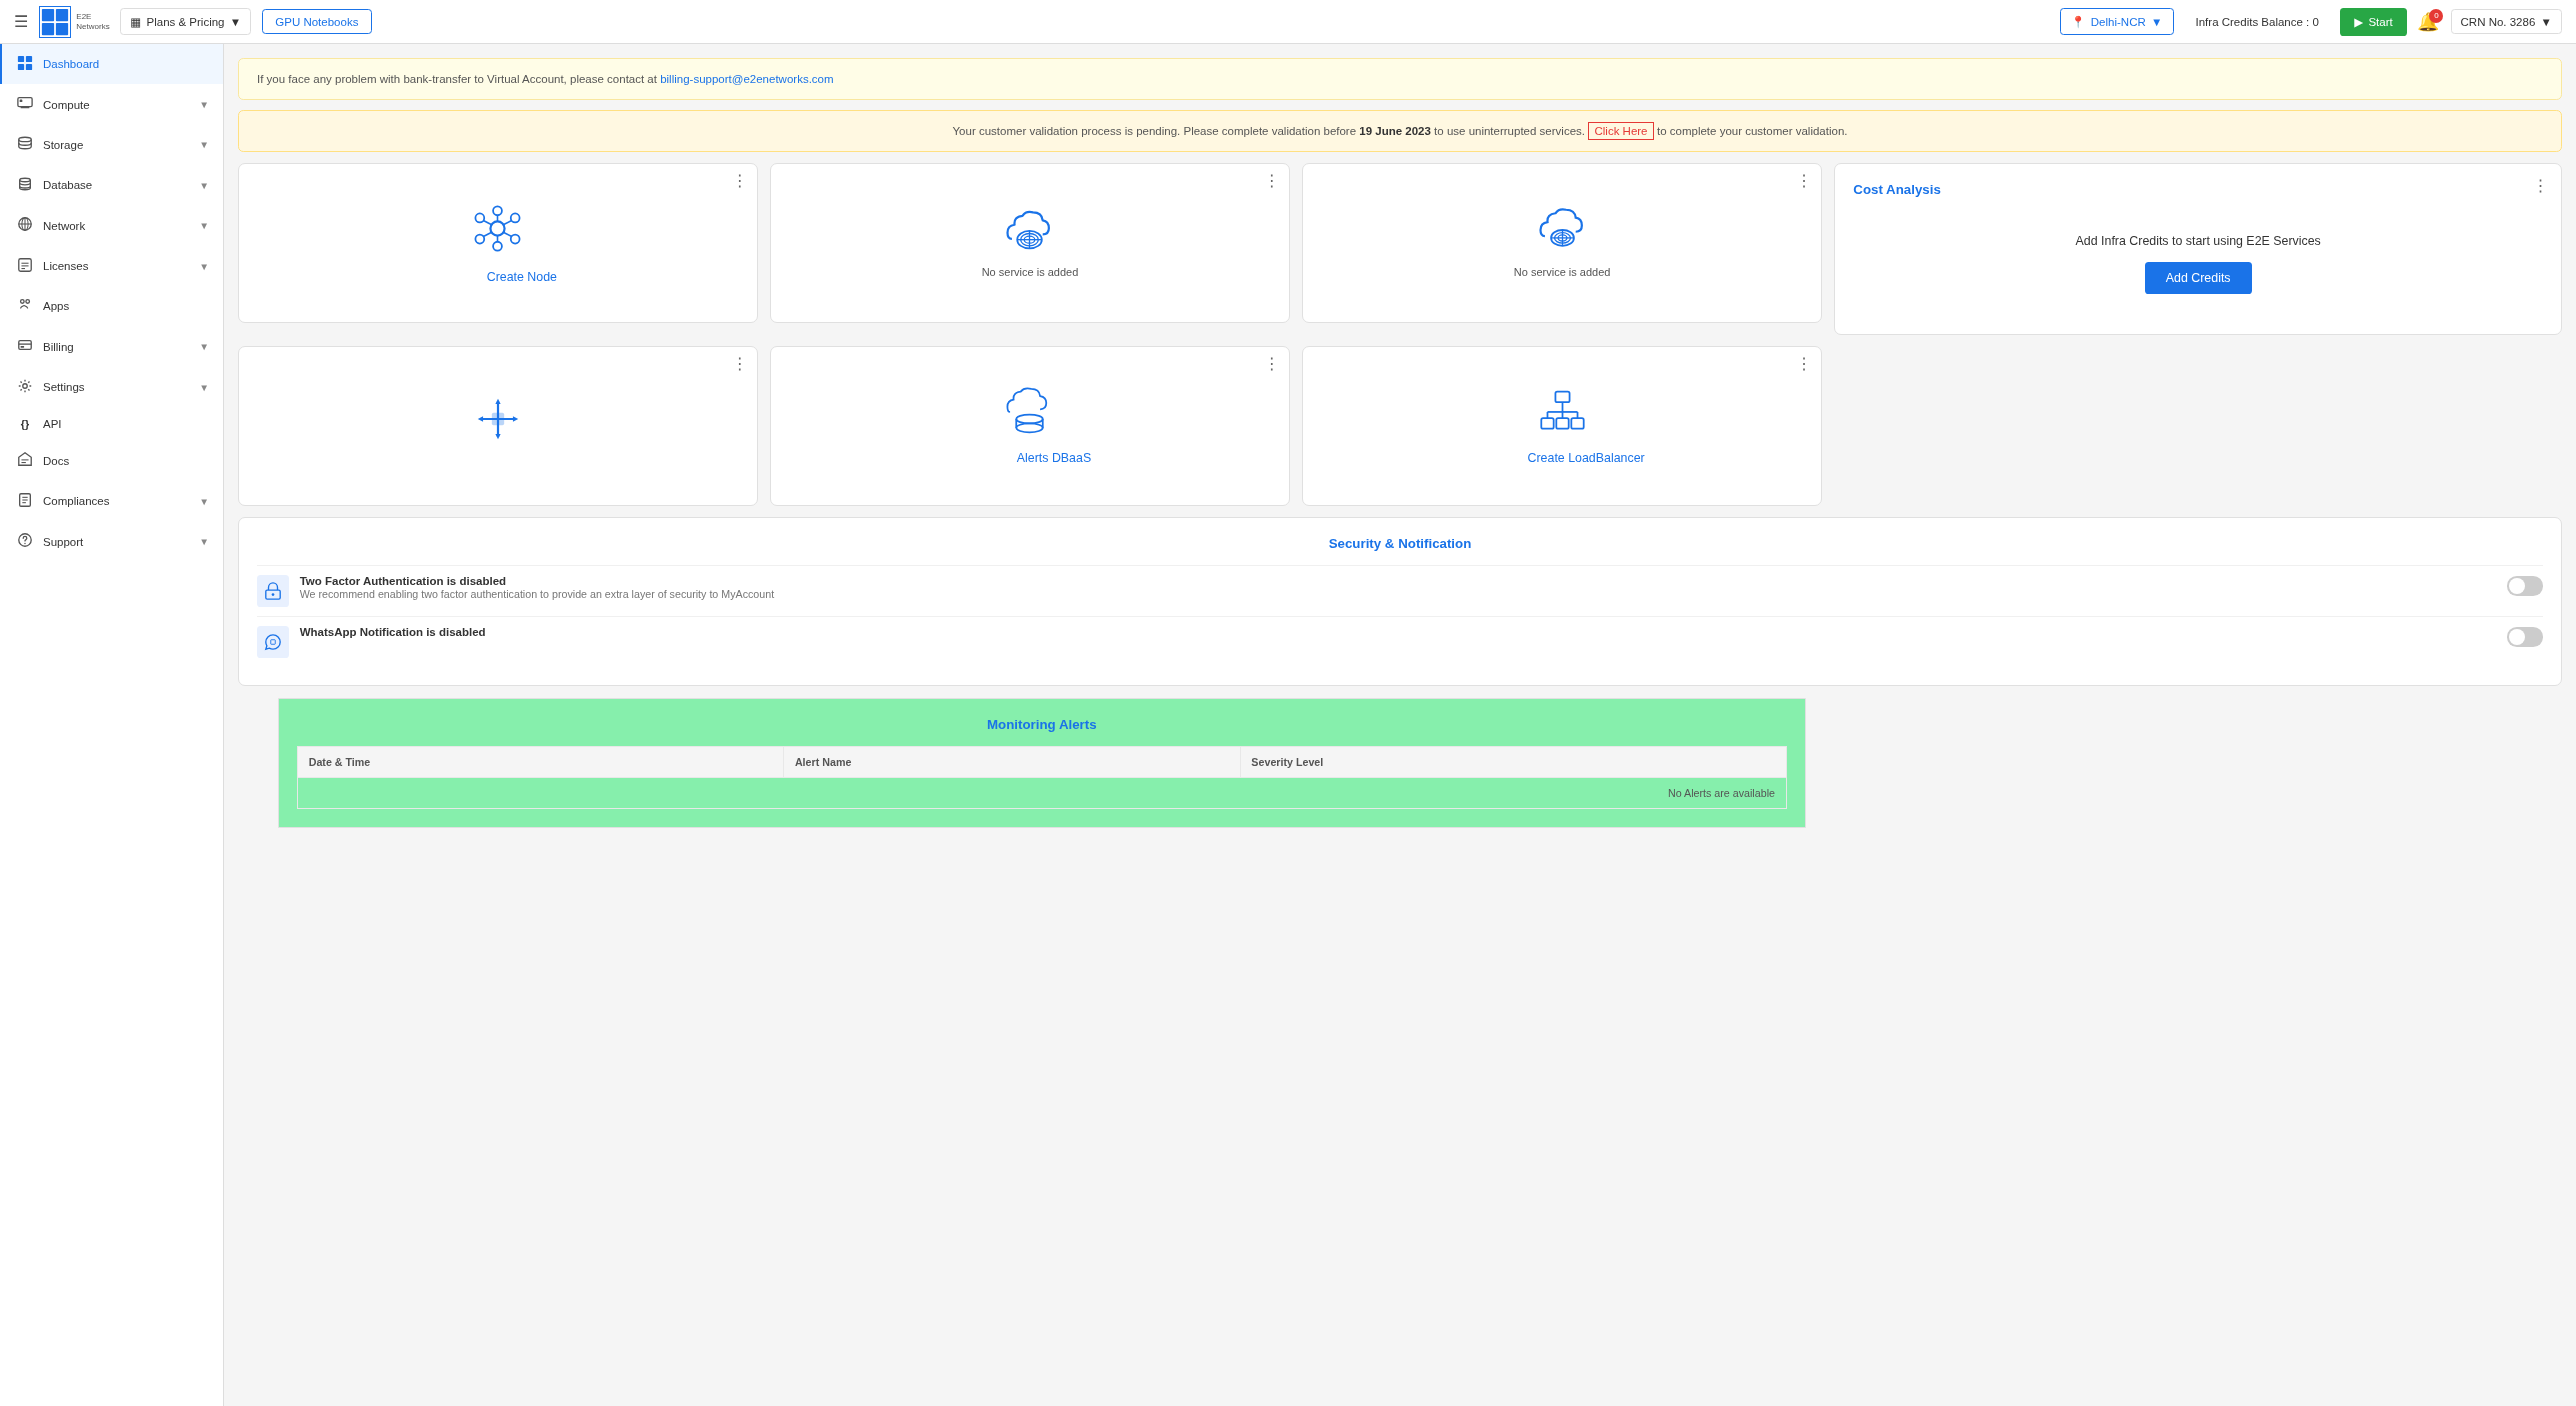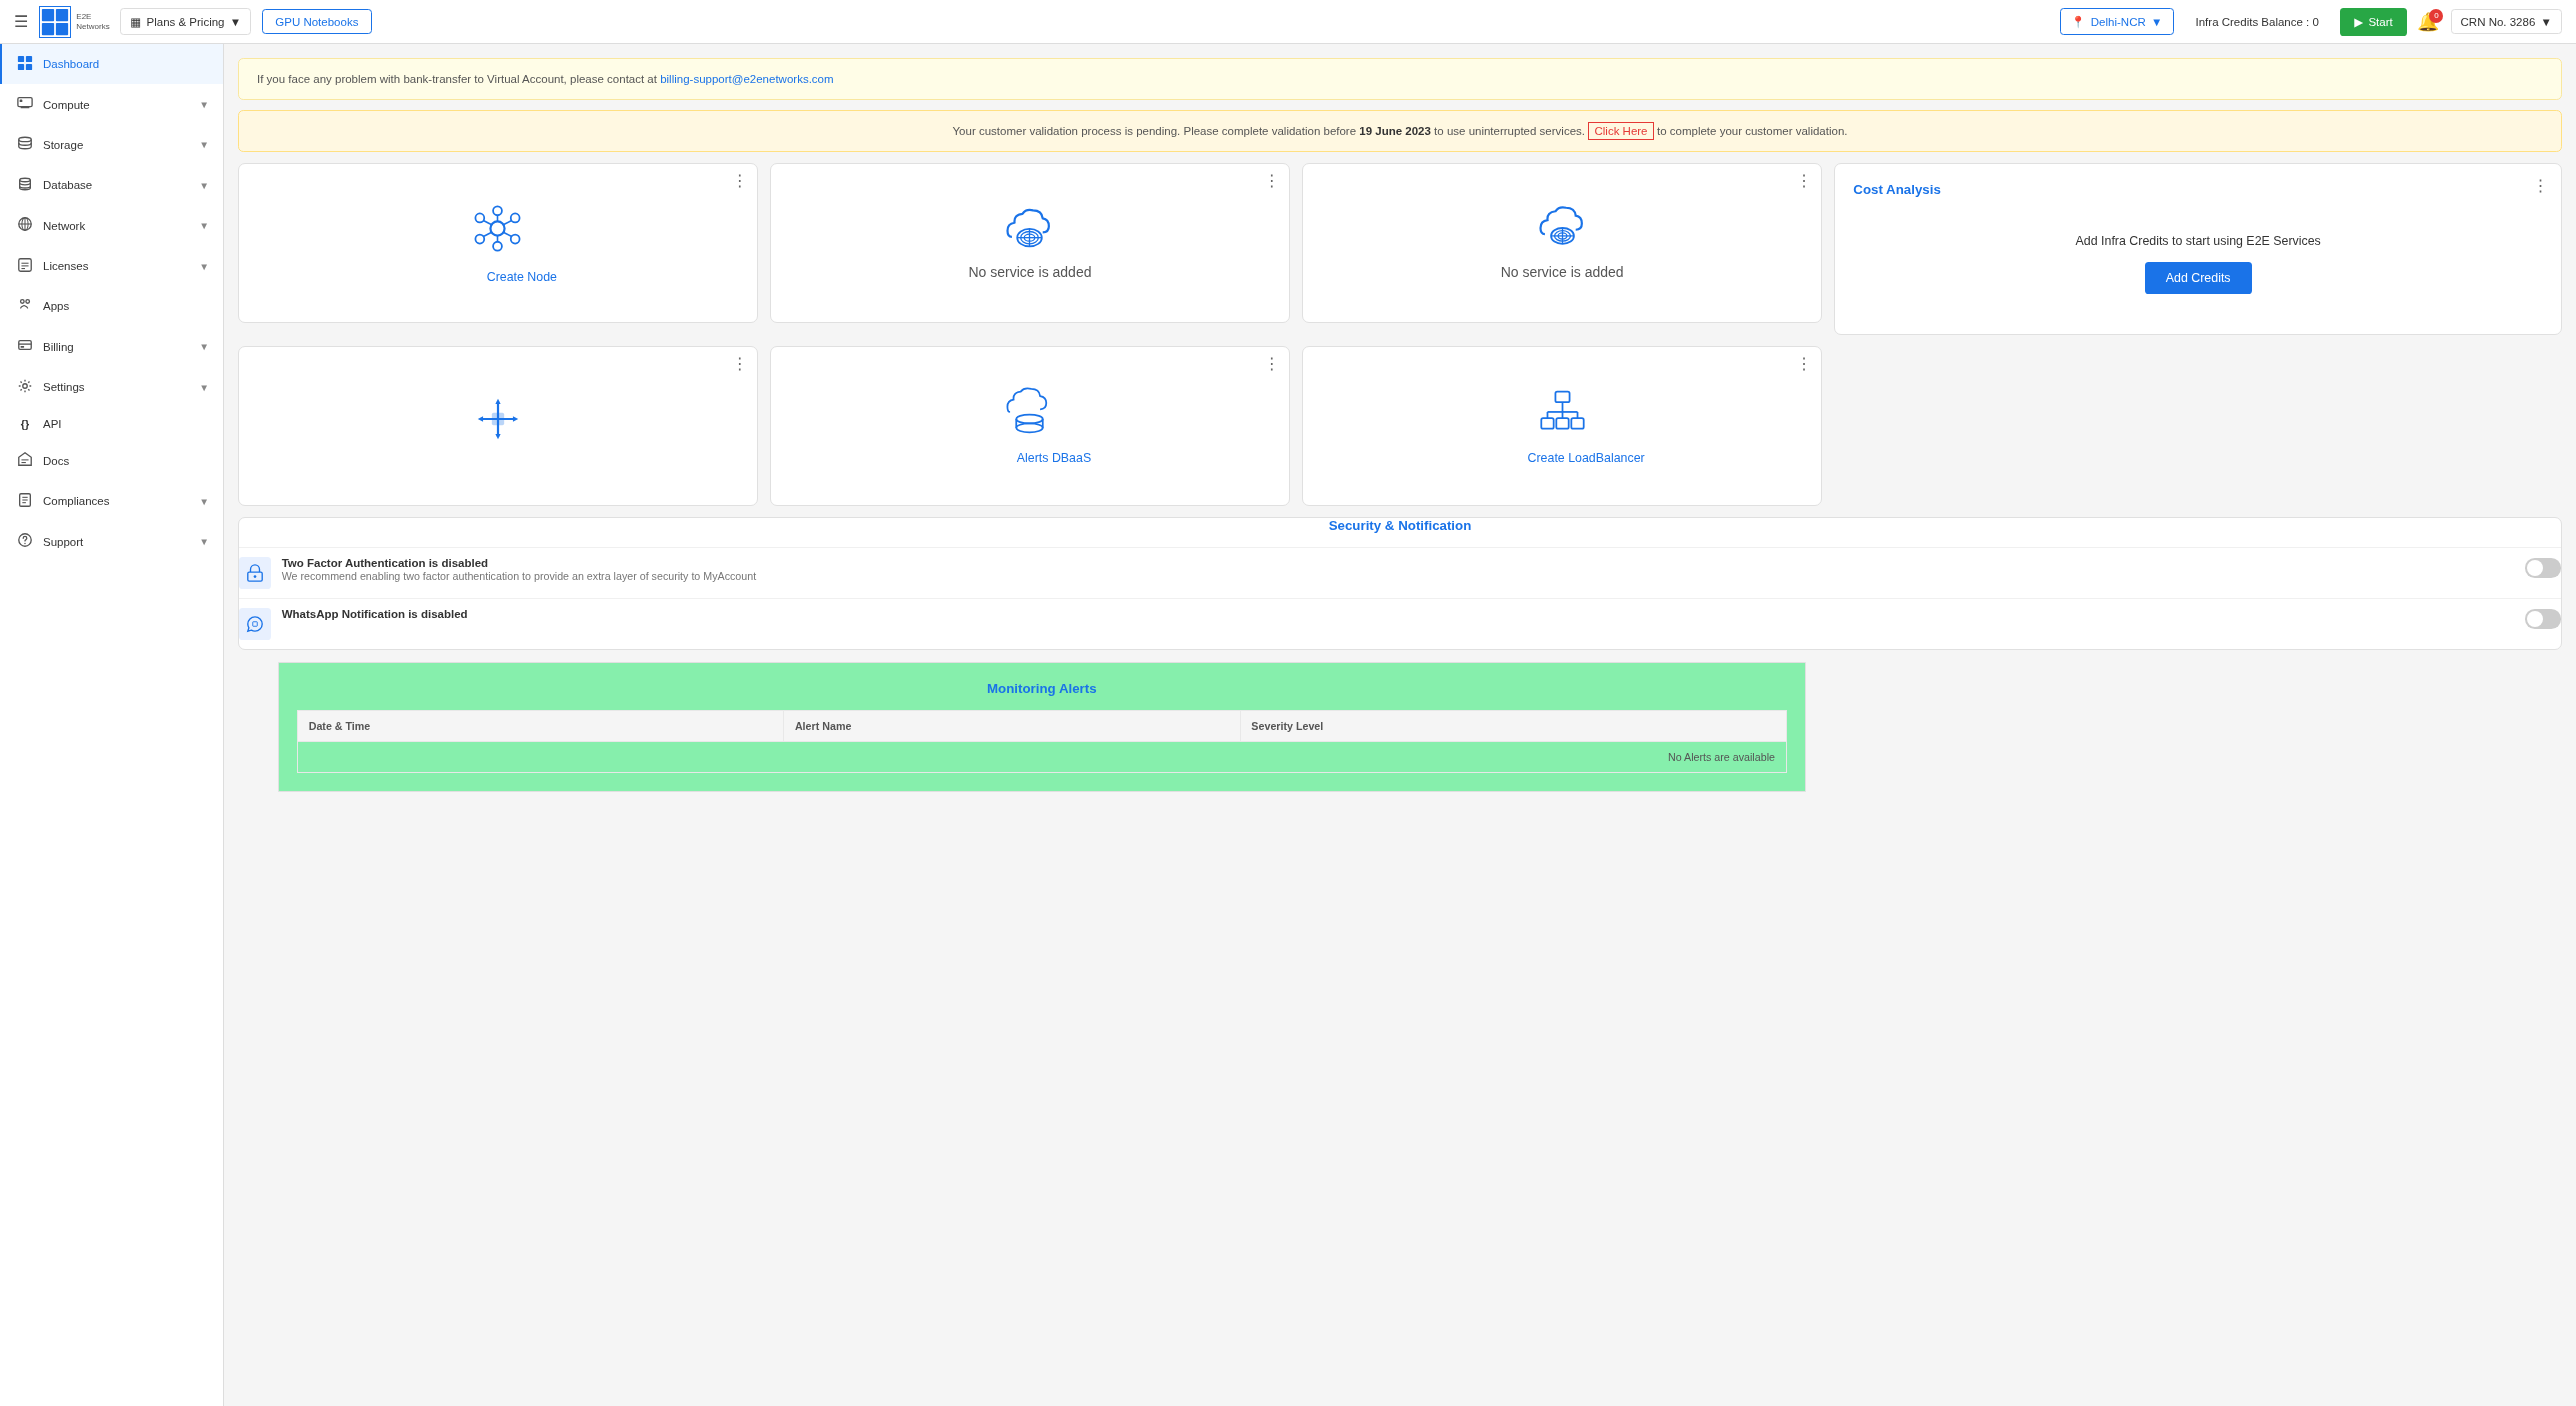--- a/index.html
+++ b/index.html
@@ -82,42 +82,42 @@
     .service-card {
       background: #fff; border: 0.9px solid #e0e0e0; border-radius: 7px;
       padding: 14px; display: flex; flex-direction: column; align-items: center;
       justify-content: center; min-height: 160px; position: relative; cursor: pointer;
     }
     .card-menu-btn {
       position: absolute; top: 9px; right: 9px; background: none; border: none;
       font-size: 16px; cursor: pointer; color: #666; line-height: 1;
     }
     .card-icon { margin-bottom: 12.4px; }
-    .card-label { font-size: 14px; color: #555; text-align: center; }
+    .card-label { font-size: 11px; color: #555; text-align: center; }
     .card-label-blue { color: #1a73e8; font-size: 12.4px; font-weight: 500; margin-left: 48px; }
 
     
     .cost-card {
       background: #fff; border: 0.9px solid #e0e0e0; border-radius: 7px;
       padding: 18px; display: flex; flex-direction: column; align-items: center; justify-content: center;
       grid-row: span 2; position: relative;
     }
     .cost-card-title { color: #1a73e8; font-size: 13.3px; font-weight: 600; align-self: flex-start; margin-bottom: auto; }
     .cost-card-menu { position: absolute; top: 12.4px; right: 12.4px; background: none; border: none; font-size: 16px; cursor: pointer; color: #666; }
     .cost-card-body { display: flex; flex-direction: column; align-items: center; gap: 14px; flex: 1; justify-content: center; }
     .cost-card-text { font-size: 12.4px; color: #333; text-align: center; }
     .add-credits-btn {
       background: #1a73e8; color: #fff; border: none; border-radius: 3.6px;
       padding: 9px 21px; font-size: 12.4px; cursor: pointer; font-weight: 500;
     }
 
     
     .security-card {
       background: #fff; border: 0.9px solid #e0e0e0; border-radius: 7px;
-      grid-column: span 3;
+      padding: 18px; grid-column: span 3;
     }
     .security-card-title { color: #1a73e8; font-size: 13.3px; font-weight: 600; margin-bottom: 14px; text-align: center; }
     .security-item { display: flex; align-items: flex-start; gap: 10.7px; padding: 9px 0; border-top: 0.9px solid #f0f0f0; }
     .security-item-icon { width: 32px; height: 32px; background: #e8f0fe; border-radius: 3.6px; display: flex; align-items: center; justify-content: center; color: #1a73e8; font-size: 14px; flex-shrink: 0; }
     .security-item-content { flex: 1; }
     .security-item-title { font-size: 11.5px; font-weight: 600; color: #333; }
     .security-item-desc { font-size: 10.7px; color: #777; margin-top: 1.8px; }
     .toggle {
       width: 36px; height: 19.5px; background: #ccc; border-radius: 9.8px; position: relative; cursor: pointer; flex-shrink: 0; margin-top: 1.8px;
     }

